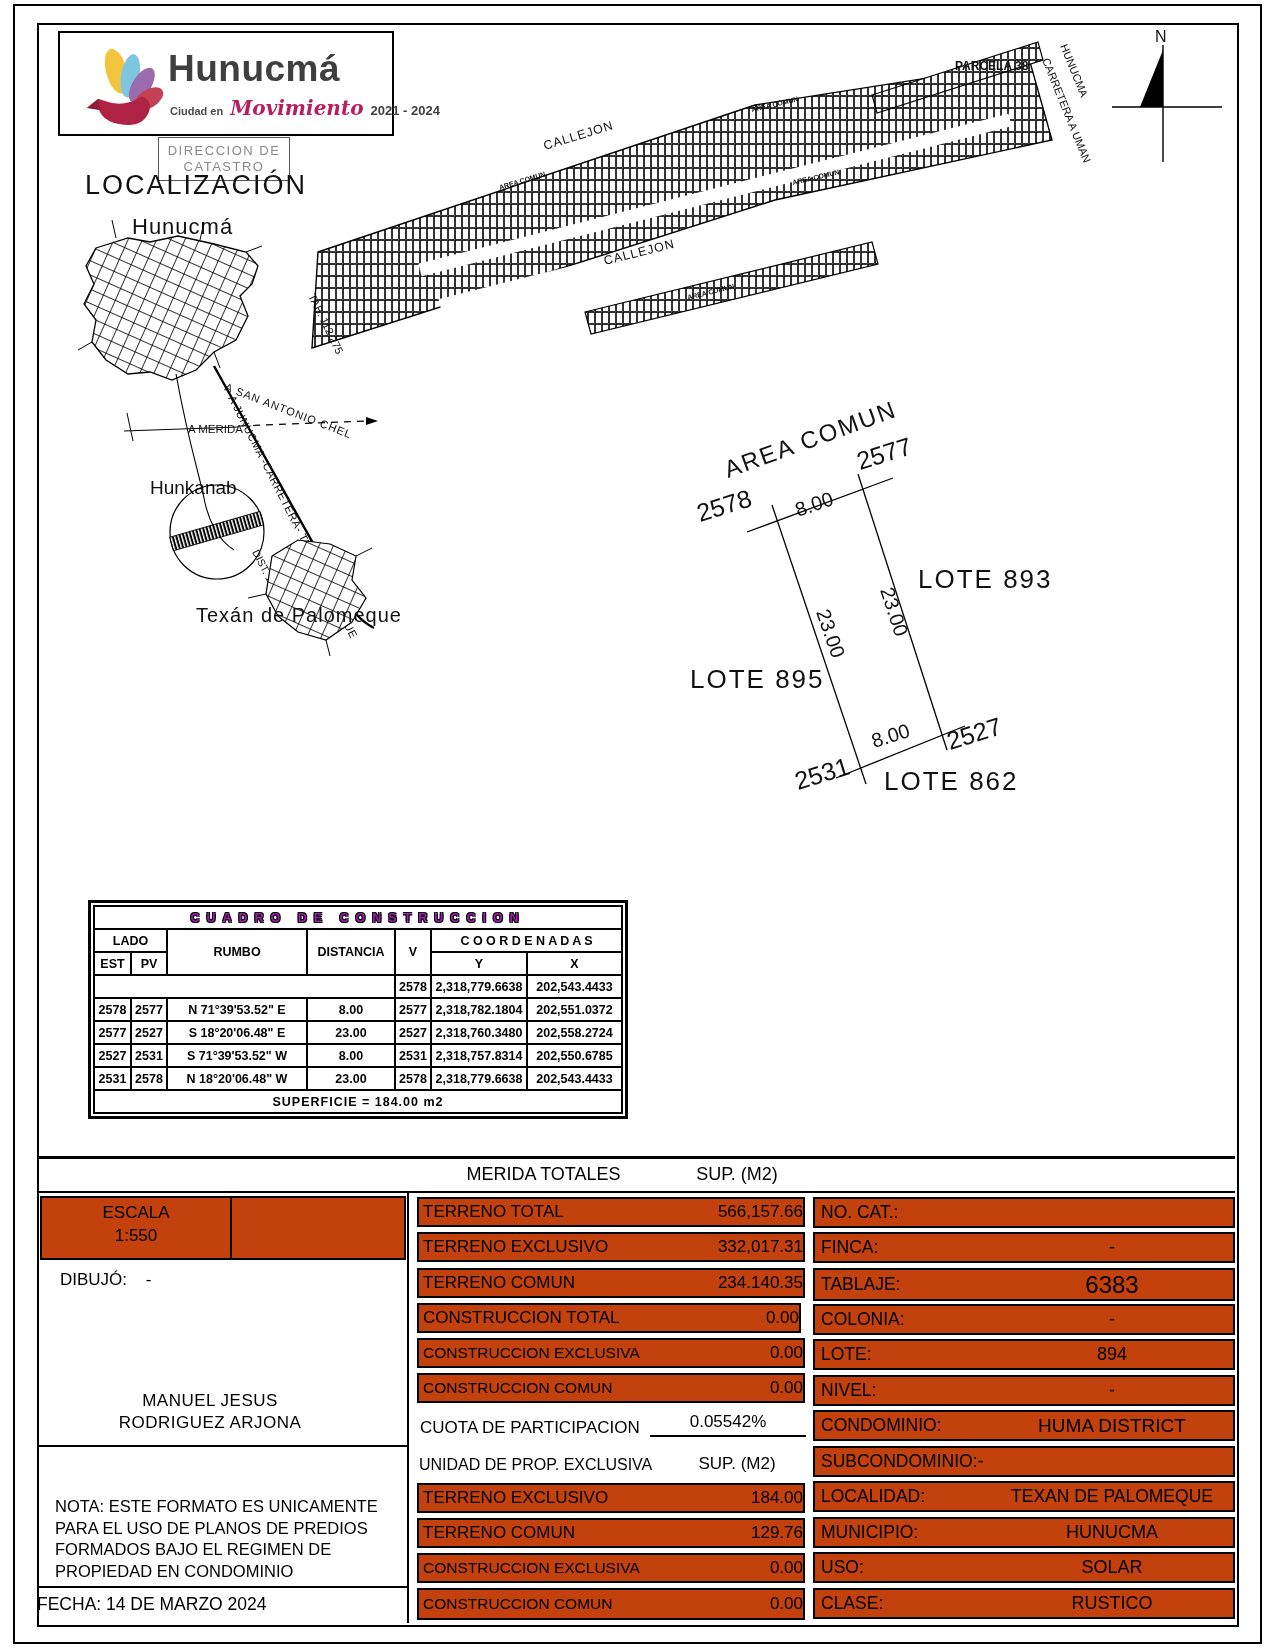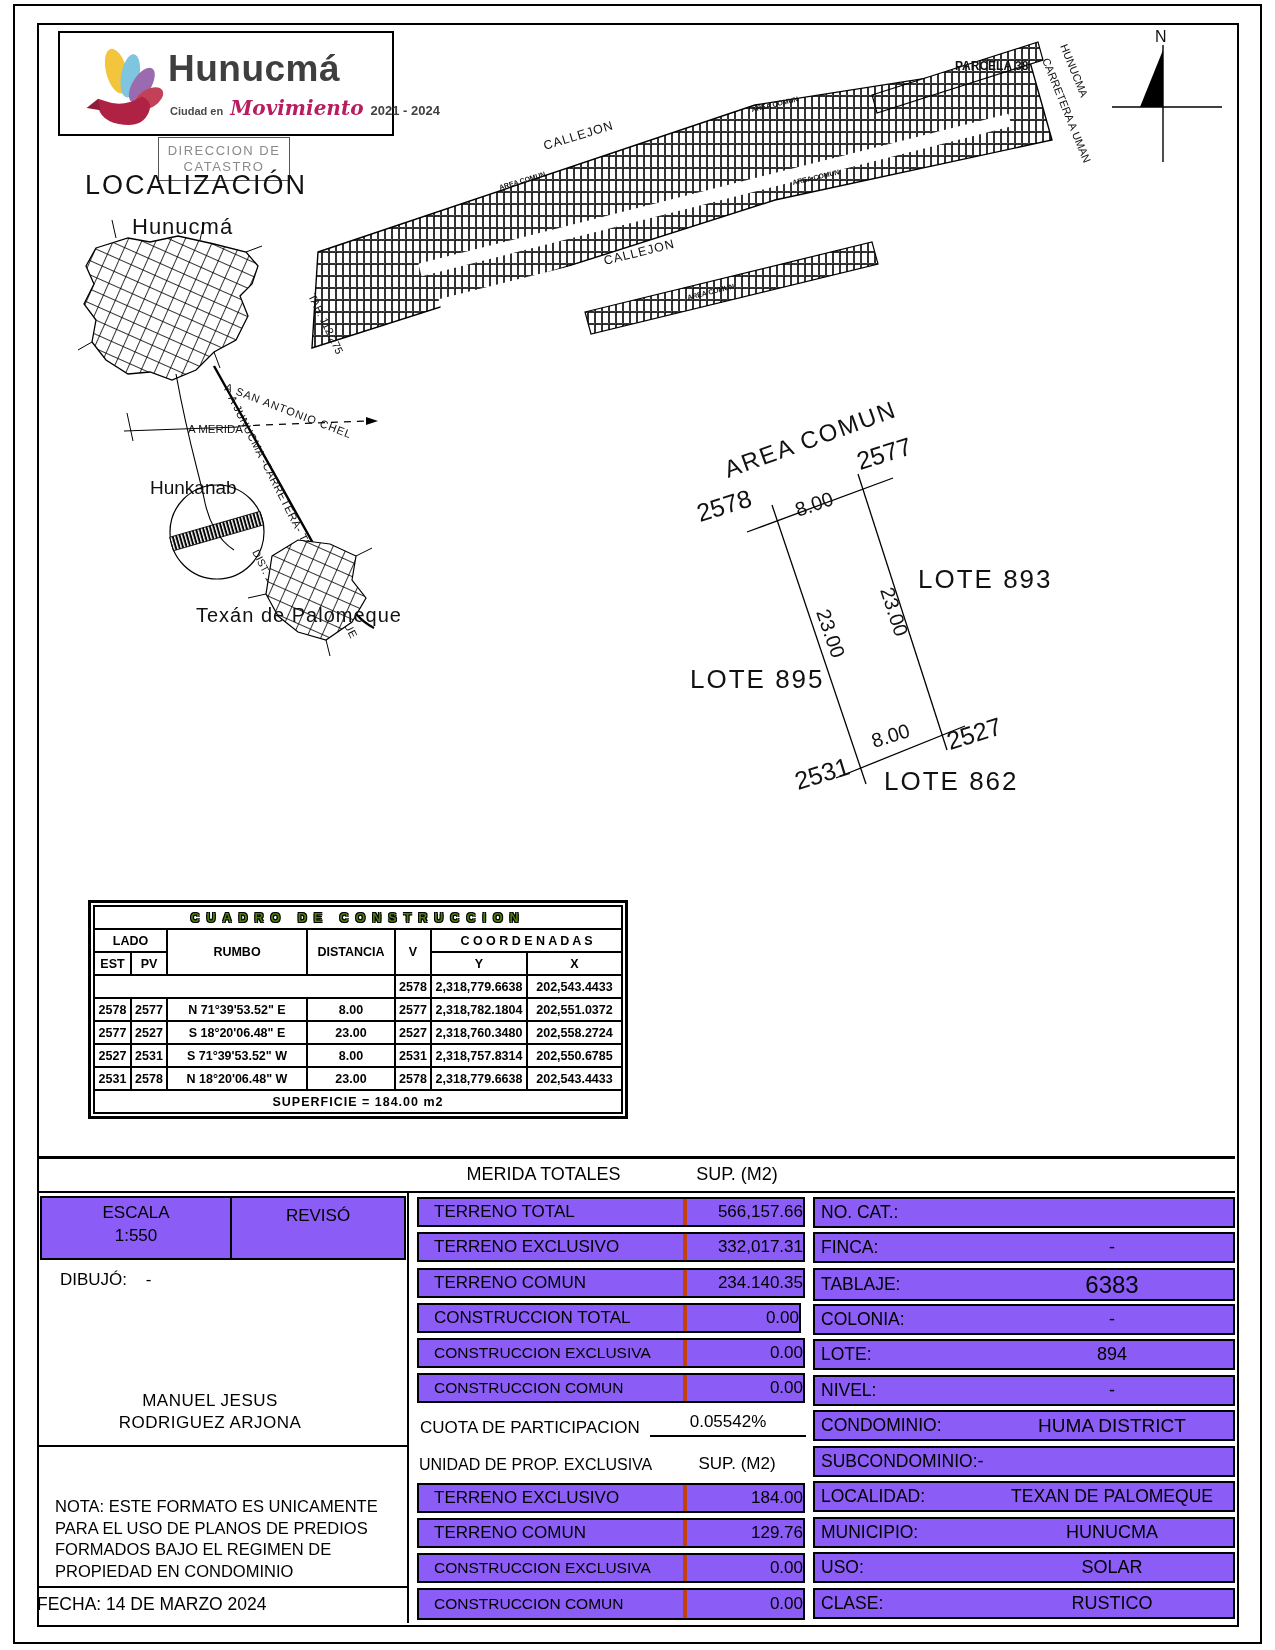--- a/index.html
+++ b/index.html
@@ -20,31 +20,31 @@
   .dept-box{left:158px;top:137px;width:130px;height:42px;border:1px solid #555;
             display:flex;flex-direction:column;justify-content:center;align-items:center;}
   .dept-box div{font-size:13px;color:#8a8a8a;letter-spacing:1.5px;line-height:16px;}
   .localizacion{left:85px;top:170px;font-size:27px;letter-spacing:2px;color:#111;}
 
   
   .cuadro-wrap{left:88px;top:900px;border:3px solid #000;background:#fff;padding:2px;}
   table.cuadro{border-collapse:collapse;width:528px;table-layout:fixed;}
   table.cuadro td{border:2px solid #000;font-weight:bold;font-size:12.5px;text-align:center;
                   height:21px;padding:0 2px;overflow:hidden;white-space:nowrap;}
-  td.cq-title{height:33px;font-size:20px;letter-spacing:7px;color:#4d7c0f;
+  td.cq-title{height:33px;font-size:20px;letter-spacing:7px;color:#a21caf;
       text-shadow:-1px -1px 0 #000,1px -1px 0 #000,-1px 1px 0 #000,1px 1px 0 #000;}
   td.cq-h{font-size:13px;}
   td.cq-y{text-align:left;padding-left:4px;}
   td.cq-sup{height:31px;font-size:15px;letter-spacing:1px;}
 
   
-  .cell{position:absolute;border:2px solid #000;background:#8b5cf6;box-sizing:border-box;}
+  .cell{position:absolute;border:2px solid #000;background:#c2410c;box-sizing:border-box;}
   .trow{display:flex;align-items:center;}
   .trow .lbl{width:249px;border-right:4px solid #c2410c;align-self:stretch;display:flex;align-items:center;
-             padding-left:15px;font-size:17px;white-space:nowrap;overflow:hidden;}
+             padding-left:4px;font-size:17px;white-space:nowrap;overflow:hidden;}
   .trow .val{flex:1;text-align:right;font-size:17px;}
   .trow.small .lbl{font-size:15.5px;}
   .prow{display:flex;align-items:center;}
   .prow .plbl{width:170px;padding-left:6px;font-size:17.5px;white-space:nowrap;}
   .prow .pval{flex:1;text-align:center;font-size:18px;white-space:nowrap;}
   .hdr-txt{position:absolute;font-size:18px;text-align:center;}
   .small-note{font-size:16.5px;line-height:21.5px;margin-top:40px;}
 
   svg text{font-family:"Liberation Sans",sans-serif;fill:#111;}
 </style>
@@ -248,23 +248,20 @@
 <div class="hdr-txt" style="left:417px;top:1164px;width:253px;">MERIDA TOTALES</div>
 <div class="hdr-txt" style="left:672px;top:1164px;width:130px;">SUP. (M2)</div>
 <div class="hline" style="left:37px;top:1191px;width:1198px;height:2px;"></div>
 <div class="vline" style="left:407px;top:1193px;width:2px;height:430px;"></div>
 
 <div class="cell" style="left:40px;top:1196px;width:366px;height:64px;display:flex;">
   <div style="width:188px;border-right:2px solid #000;text-align:center;padding-top:5px;">
     <div style="font-size:17px;">ESCALA</div>
     <div style="font-size:17px;margin-top:3px;">1:550</div>
   </div>
-  <div style="flex:1;text-align:center;padding-top:8px;">
-    <span style="font-size:17px;">REVISÓ</span>
-  </div>
 </div>
 <div class="abs" style="left:60px;top:1270px;font-size:17px;">
   <span>DIBUJÓ:</span>
   <span style="margin-left:14px;">-</span>
 </div>
 <div class="abs" style="left:80px;top:1390px;width:260px;text-align:center;font-size:17px;line-height:22px;letter-spacing:0.5px;">
   <div>MANUEL JESUS</div>
   <div>RODRIGUEZ ARJONA</div>
 </div>
 <div class="hline" style="left:37px;top:1445px;width:372px;height:2px;"></div>

